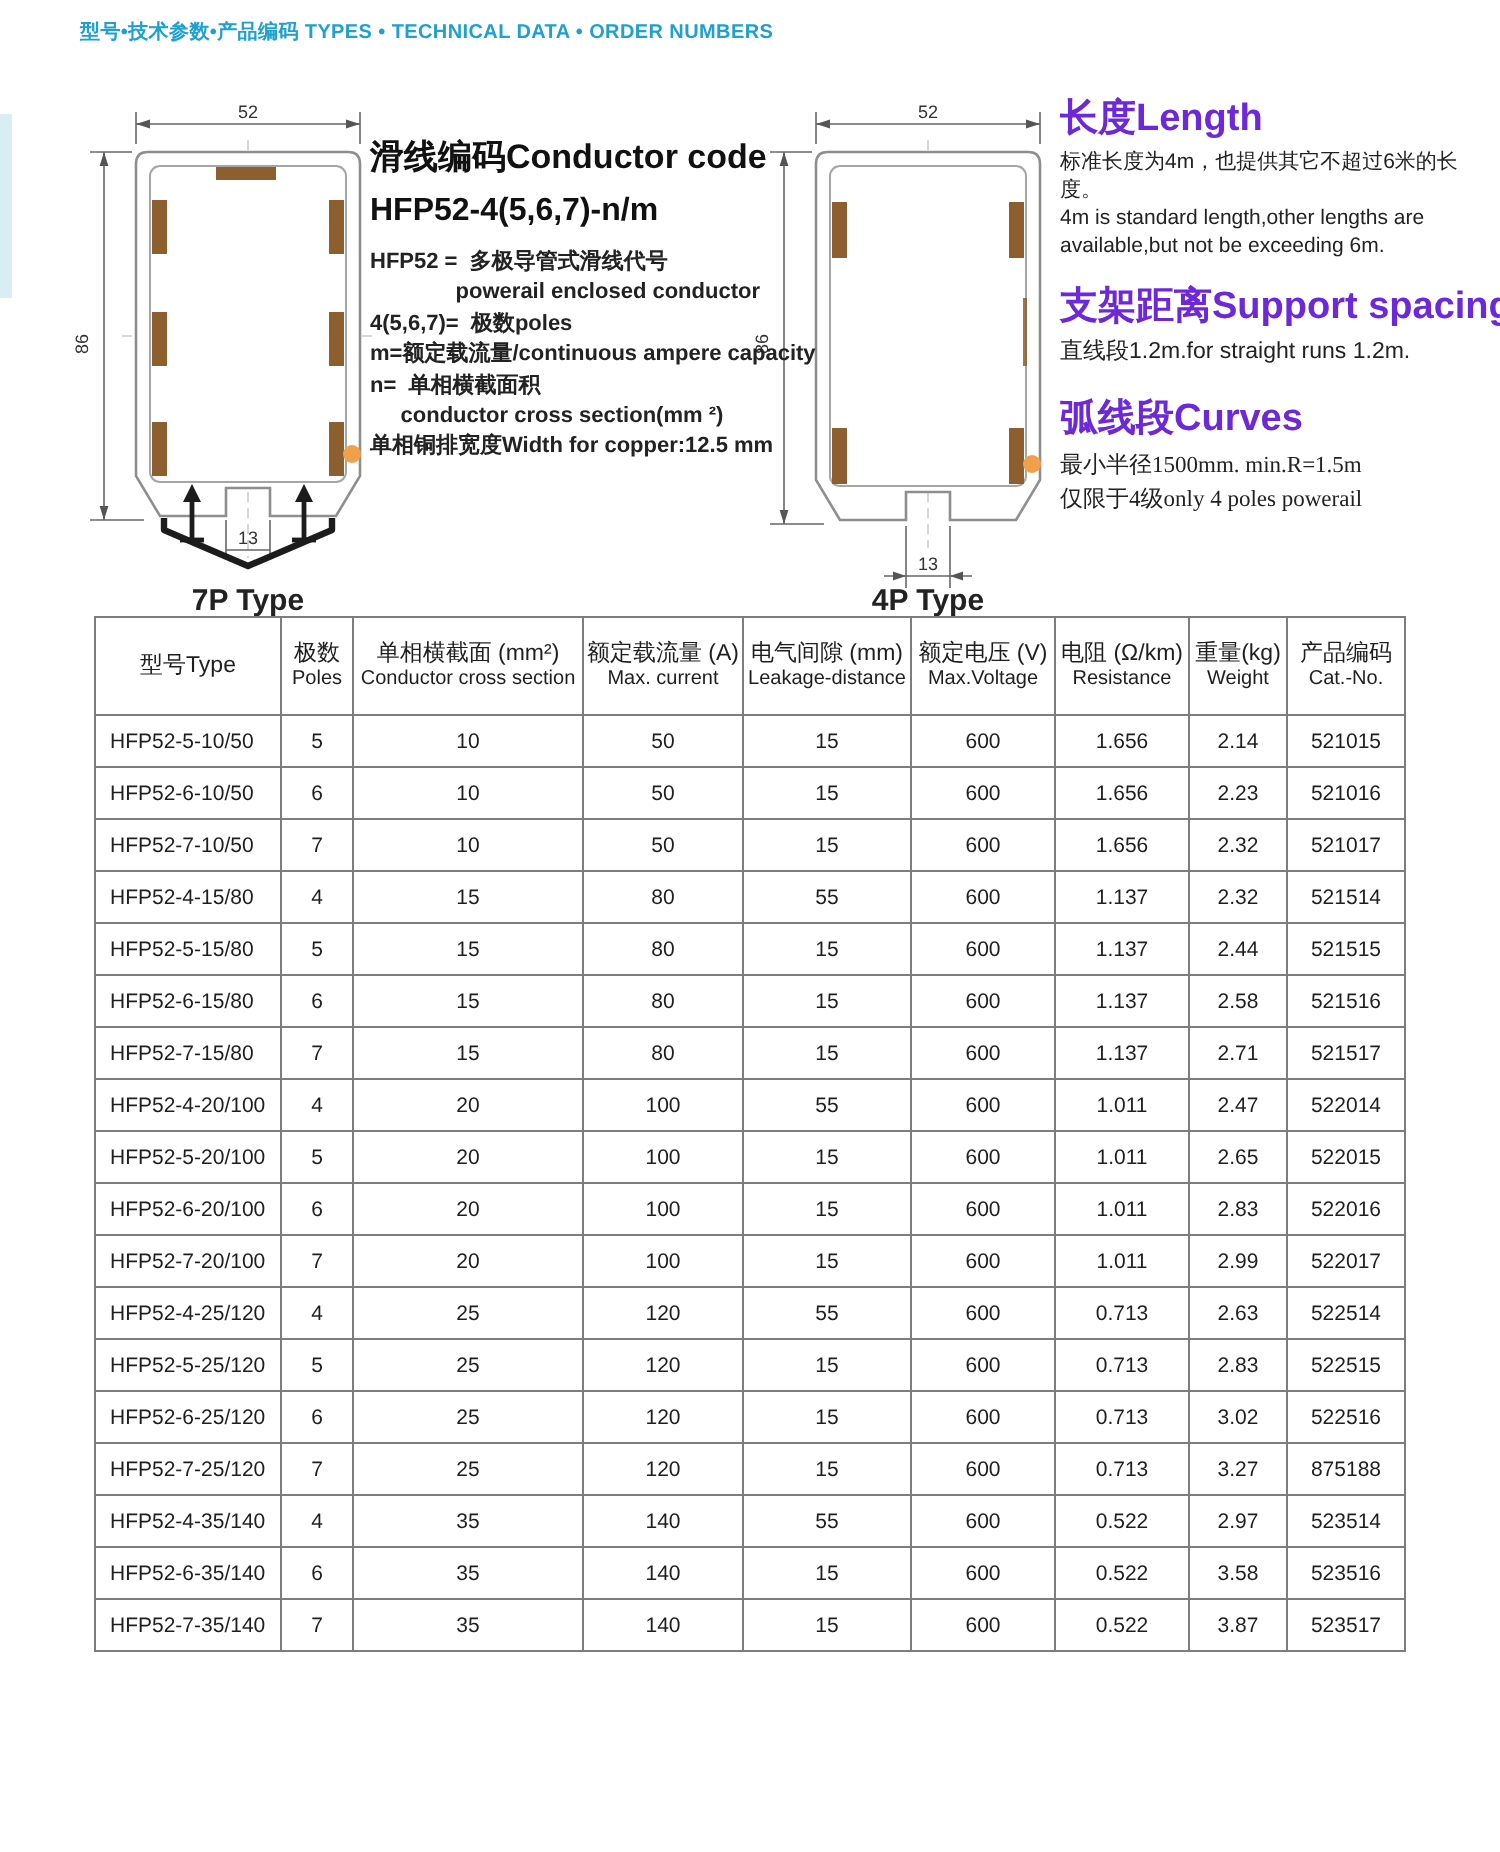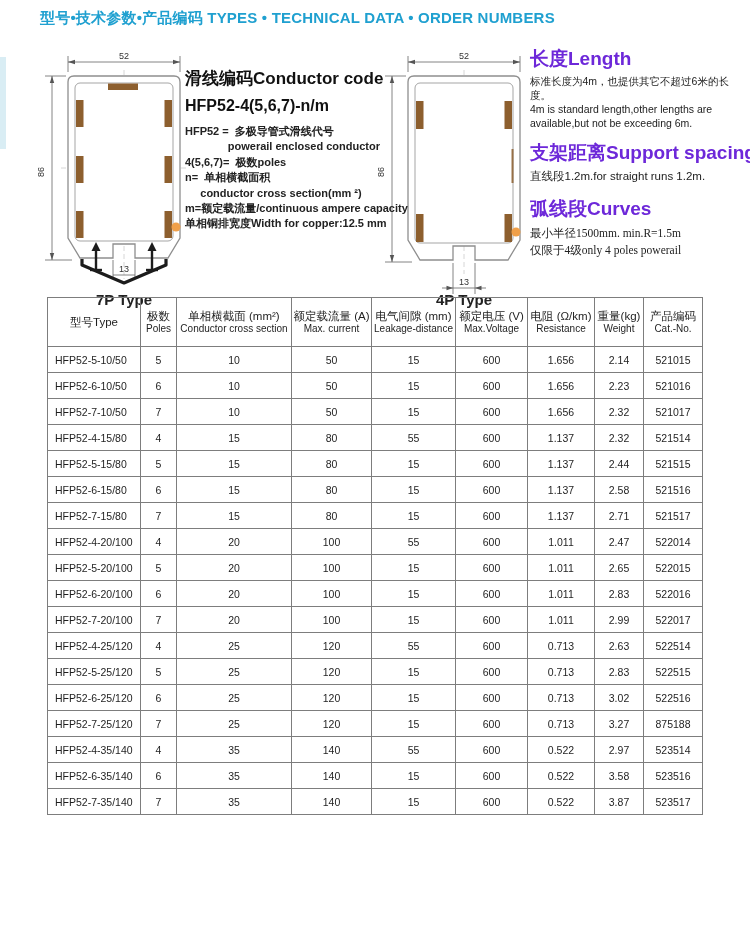--- a/index.html
+++ b/index.html
@@ -1,21 +1,21 @@
 <!DOCTYPE html>
 <html><head>
 <meta charset="utf-8">
 <style>
   html,body{margin:0;padding:0;}
   body{
     width:750px;height:926px;background:#ffffff;position:relative;overflow:hidden;
     font-family:"Liberation Sans","DejaVu Sans",sans-serif;color:#222;
   }
   .page-title{
-    position:absolute;left:40px;top:9px;font-size:15px;font-weight:bold;
+    position:absolute;left:40px;top:9px;font-size:10px;font-weight:bold;
     color:#1fa0d0;letter-spacing:.2px;white-space:nowrap;
   }
   .left-strip{position:absolute;left:0;top:57px;width:6px;height:92px;background:#d9edf4;}
   .svg-drawing{position:absolute;}
   #svg-7p{left:30px;top:46px;}
   #svg-4p{left:370px;top:46px;}
 
   .cc-block{position:absolute;left:185px;top:67px;width:240px;}
   .cc-title{font-size:17px;font-weight:bold;color:#111;margin:0 0 7px 0;}
   .cc-code{font-size:16px;font-weight:bold;color:#111;margin:0 0 9px 0;}
@@ -24,21 +24,21 @@
   .right-col-block{position:absolute;left:530px;width:218px;}
   #block-length{top:46px;}
   #block-support{top:140px;}
   #block-curves{top:196px;}
   .rc-title{font-size:19px;font-weight:bold;color:#6d28d9;margin:0 0 3px 0;white-space:nowrap;}
   .rc-body{font-size:10.5px;line-height:1.32;color:#222;white-space:pre-line;}
   #block-curves .rc-body{font-size:11.5px;line-height:1.45;font-family:Liberation Serif, serif;}
   #block-support .rc-body{font-size:11.5px;}
 
   .spec-table{
-    position:absolute;left:47px;top:297px;width:655px;border-collapse:collapse;table-layout:fixed;
+    position:absolute;left:47px;top:308px;width:655px;border-collapse:collapse;table-layout:fixed;
   }
   .spec-table th,.spec-table td{
     border:1px solid #7d7d7d;text-align:center;vertical-align:middle;
     font-weight:normal;padding:0;overflow:hidden;
   }
   .spec-table thead th{height:48px;}
   .spec-table tbody td{height:25px;font-size:10.5px;color:#1e1e1e;}
   .spec-table td.c-type{text-align:left;padding-left:7px;}
   .spec-table .zh{font-size:11.5px;color:#1e1e1e;line-height:1.25;}
   .spec-table .en{font-size:10px;color:#1e1e1e;line-height:1.25;}
@@ -147,23 +147,23 @@
   <text class="svg-label" x="94" y="259" text-anchor="middle">4P Type</text>
 </svg>
 
 <div class="cc-block">
   <div class="cc-title">滑线编码Conductor code</div>
   <div class="cc-code">HFP52-4(5,6,7)-n/m</div>
   <div id="cc-lines">
       <div class="cc-line">HFP52 =  多极导管式滑线代号
               powerail enclosed conductor</div>
       <div class="cc-line">4(5,6,7)=  极数poles</div>
+      <div class="cc-line">m=额定载流量/continuous ampere capacity</div>
       <div class="cc-line">n=  单相横截面积
      conductor cross section(mm ²)</div>
-      <div class="cc-line">m=额定载流量/continuous ampere capacity</div>
       <div class="cc-line">单相铜排宽度Width for copper:12.5 mm</div>
     </div>
 </div>
 
 <div id="block-length" class="right-col-block">
   <div class="rc-title">长度Length</div>
   <div class="rc-body">标准长度为4m，也提供其它不超过6米的长度。
 4m is standard length,other lengths are
 available,but not be exceeding 6m.</div>
 </div>

